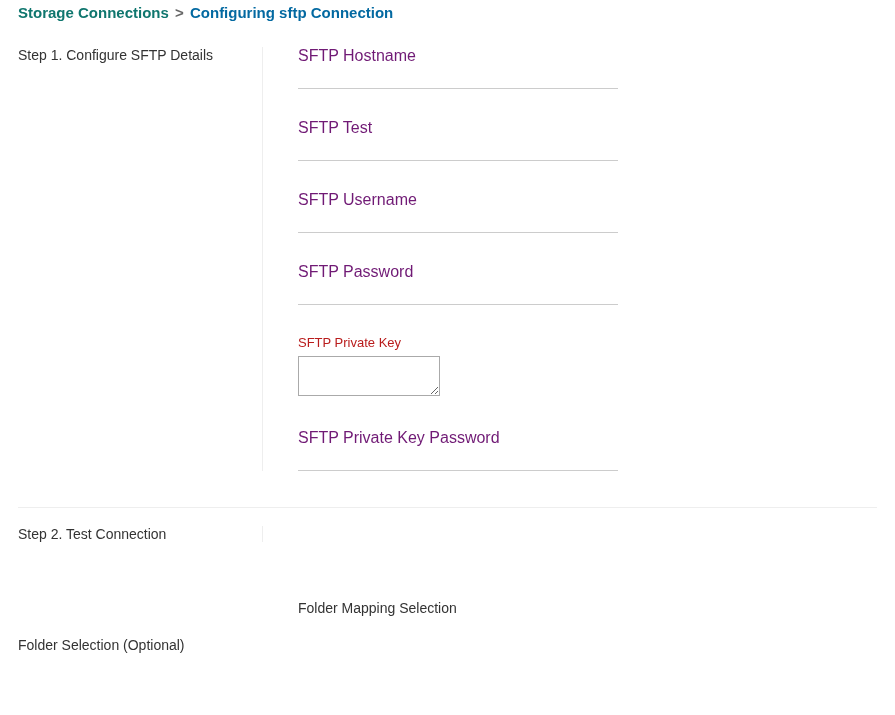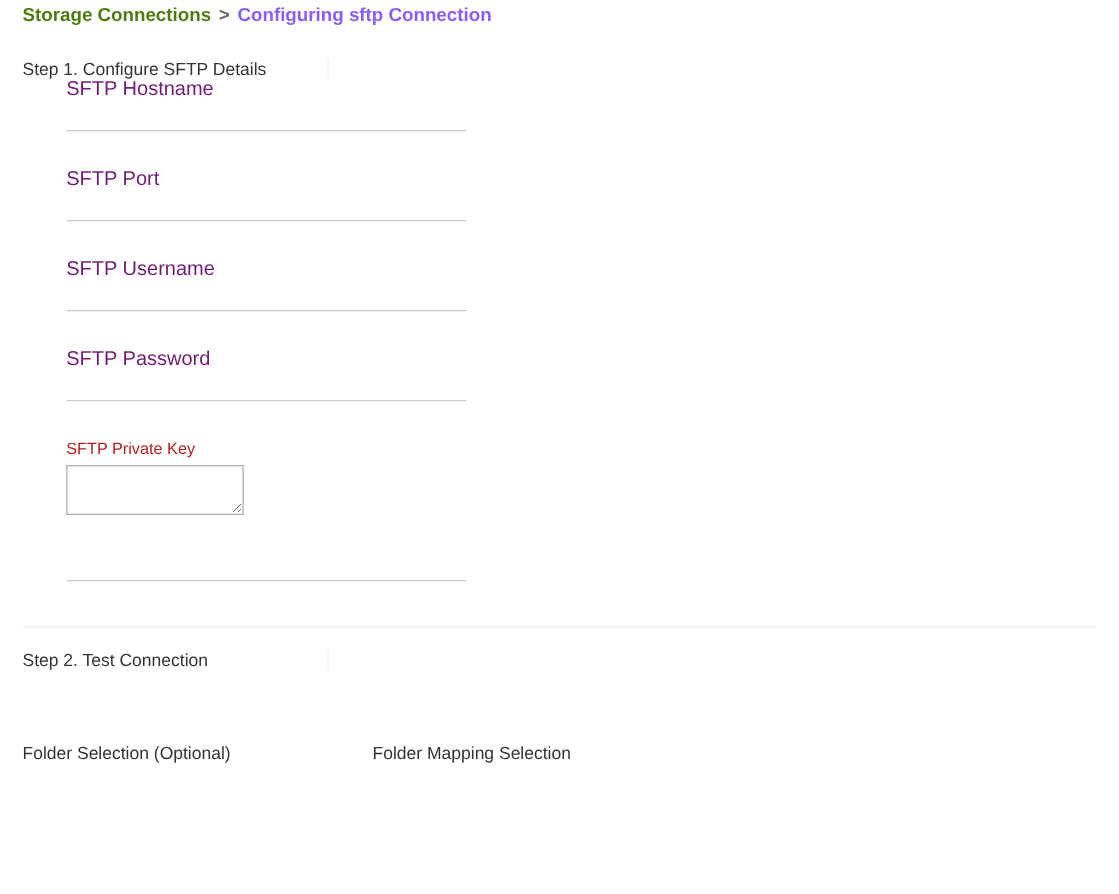--- a/index.html
+++ b/index.html
@@ -15,33 +15,32 @@
       width: 895px;
       padding: 0 18px;
     }
     .breadcrumb {
       font-size: 15px;
       font-weight: 600;
       padding: 4px 0 18px 0;
       color: #333;
     }
     .breadcrumb-root {
-      color: #4d7c0f;
+      color: #0f766e;
     }
     .breadcrumb-sep {
       color: #666;
       margin: 0 2px;
     }
     .breadcrumb-current {
-      color: #8b5cf6;
+      color: #0369a1;
     }
     .section {
       display: flex;
       padding-bottom: 18px;
-      flex-direction: column;
     }
     .section-left {
       width: 245px;
       min-width: 245px;
       padding-right: 20px;
       border-right: 1px solid #eee;
     }
     .section-right {
       flex: 1;
       padding-left: 35px;
@@ -120,20 +119,21 @@
     }
     .folder-right {
       flex: 1;
       padding-left: 35px;
     }
     .folder-title {
       font-weight: 400;
       font-size: 14px;
       color: #333;
       margin-bottom: 10px;
+      margin-top: 37px;
     }
     .mapping-title {
       font-size: 14px;
       color: #333;
     }
     .section-1 {
       padding-top: 8px;
     }
   </style>
 </head>
@@ -148,36 +148,37 @@
 <div class="section section-1">
   <div class="section-left">
     <div class="step-title">Step 1. Configure SFTP Details</div>
   </div>
   <div class="section-right">
     <div class="field">
       <label class="field-label">SFTP Hostname</label>
       <input class="field-underline" type="text" style="">
     </div>
     <div class="field">
-      <label class="field-label">SFTP Port</label>
+      <label class="field-label">SFTP Test</label>
       <input class="field-underline" type="text" style="">
     </div>
     <div class="field">
       <label class="field-label">SFTP Username</label>
       <input class="field-underline" type="text" style="">
     </div>
     <div class="field">
       <label class="field-label">SFTP Password</label>
       <input class="field-underline" type="password" style="">
     </div>
     <div class="field">
       <label class="field-label-dark">SFTP Private Key</label>
       <textarea class="field-textarea" style=""></textarea>
     </div>
     <div class="field" style="margin-bottom:0;">
+      <label class="field-label">SFTP Private Key Password</label>
       <input class="field-underline" type="password" style="">
     </div>
   </div>
 </div>
 
 <hr class="divider">
 
 <div class="section">
   <div class="section-left">
     <div class="step-title">Step 2. Test Connection</div>

